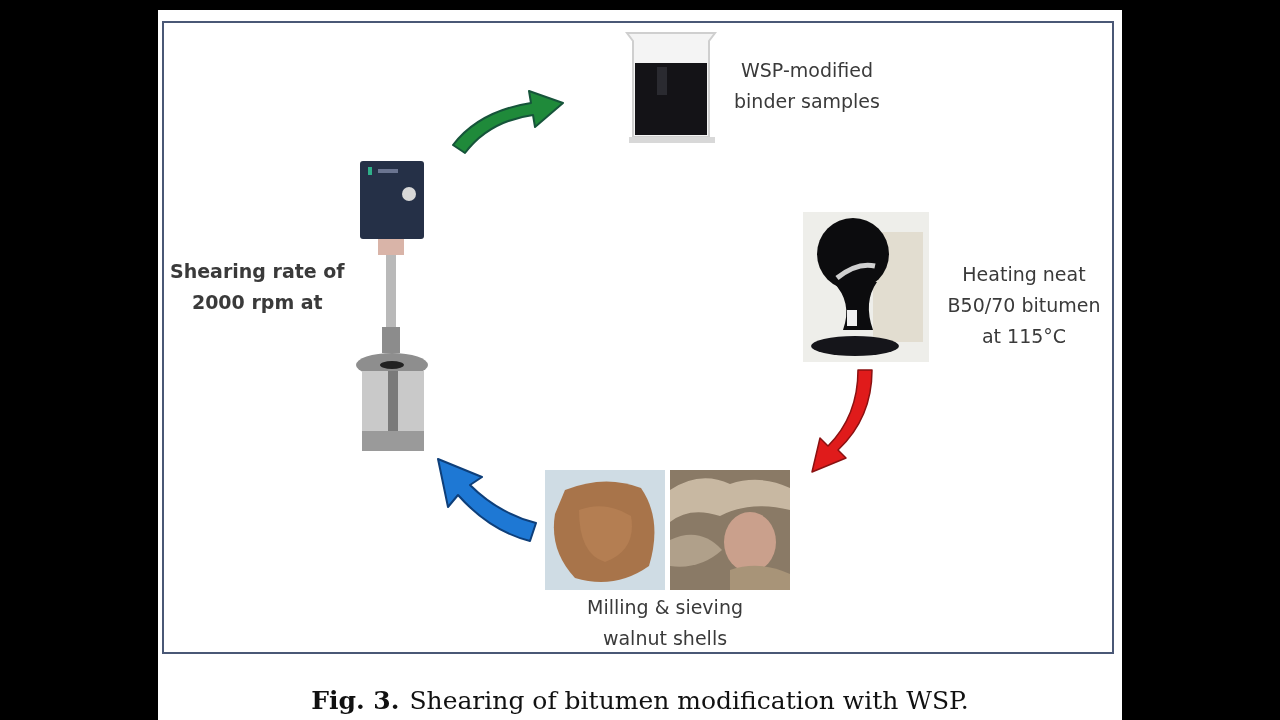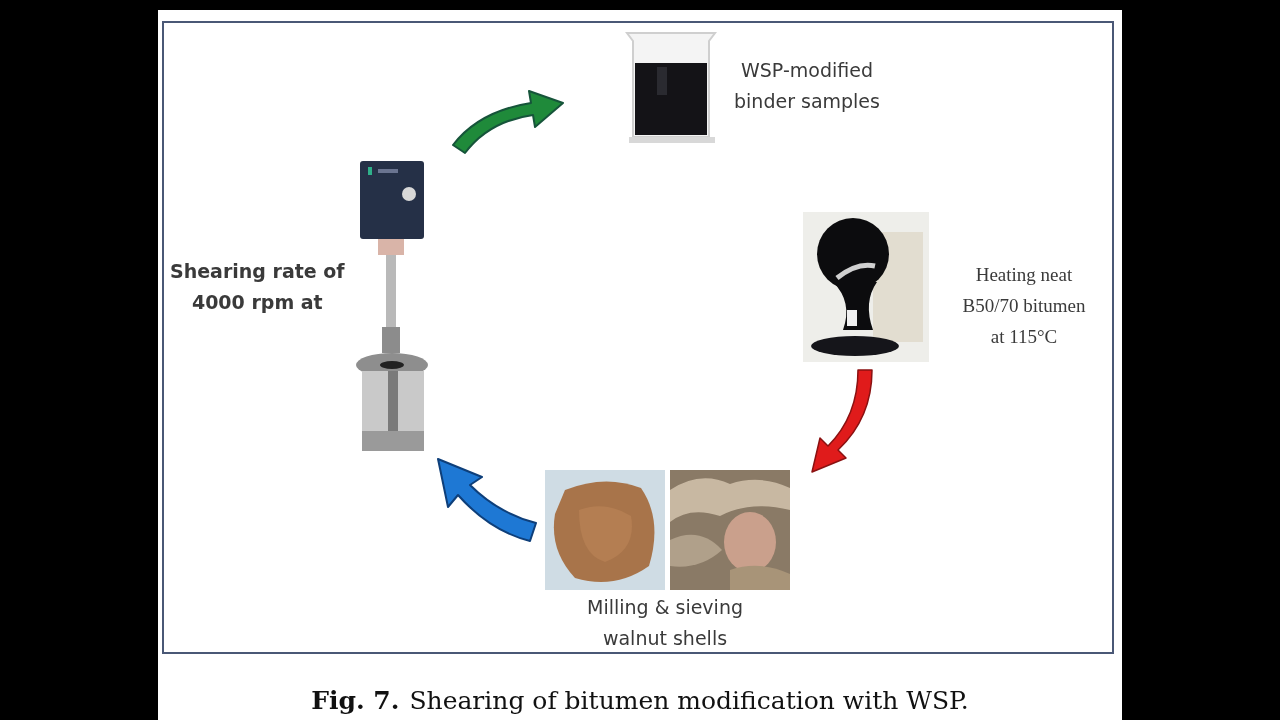--- a/index.html
+++ b/index.html
@@ -42,33 +42,33 @@
       <rect x="32" y="96" width="10" height="80" fill="#b9b9b9"></rect>
       <rect x="28" y="168" width="18" height="26" fill="#8c8c8c"></rect>
       <ellipse cx="38" cy="206" rx="36" ry="12" fill="#8e8e8e"></ellipse>
       <ellipse cx="38" cy="206" rx="12" ry="4" fill="#222"></ellipse>
       <rect x="8" y="212" width="62" height="80" fill="#c9c9c9"></rect>
       <rect x="34" y="212" width="10" height="80" fill="#7a7a7a"></rect>
       <rect x="8" y="272" width="62" height="20" fill="#9a9a9a"></rect>
     </svg>
     <div class="lbl" style="left:6px; top:233px;font-weight:bold;">
       <div>Shearing rate of</div>
-      <div>4000 rpm at</div>
+      <div>2000 rpm at</div>
     </div>
 
     <svg class="img" style="left:639px; top:189px;" width="126" height="150" viewBox="0 0 126 150">
       <rect x="0" y="0" width="126" height="150" fill="#eeeeea"></rect>
       <rect x="70" y="20" width="50" height="110" fill="#e2ddd0"></rect>
       <ellipse cx="50" cy="42" rx="36" ry="36" fill="#0c0c0e"></ellipse>
       <path d="M30 70 Q50 90 40 118 L70 118 Q60 90 74 70 Z" fill="#0c0c0e"></path>
       <rect x="44" y="98" width="10" height="16" fill="#f0f0f0"></rect>
       <path d="M34 66 Q54 50 72 54" stroke="#d0d0d0" stroke-width="5" fill="none"></path>
       <ellipse cx="52" cy="134" rx="44" ry="10" fill="#15151a"></ellipse>
     </svg>
-    <div class="lbl" style="left:770px; top:236px; width:180px;font-family:Liberation Serif, serif;">
+    <div class="lbl" style="left:770px; top:236px; width:180px;">
       <div>Heating neat</div>
       <div>B50/70 bitumen</div>
       <div>at 115°C</div>
     </div>
 
     <svg class="arrow" style="left:644px; top:345px;" width="70" height="110" viewBox="0 0 70 110">
       <path d="M50 2 L64 2 Q64 50 30 82 L38 90 L4 104 L12 70 L20 78 Q50 48 50 2 Z" fill="#e01b1b" stroke="#8a1111" stroke-width="1.5" stroke-linejoin="round"></path>
     </svg>
 
     <svg class="img" style="left:381px; top:447px;" width="120" height="120" viewBox="0 0 120 120">
@@ -87,15 +87,15 @@
       <div>Milling &amp; sieving</div>
       <div>walnut shells</div>
     </div>
 
     <svg class="arrow" style="left:266px; top:428px;" width="110" height="90" viewBox="0 0 110 90">
       <path d="M106 72 L100 90 Q60 80 28 44 L18 56 L8 8 L52 26 L40 34 Q68 62 106 72 Z" fill="#1e78d4" stroke="#0e3f7a" stroke-width="2" stroke-linejoin="round"></path>
     </svg>
   </div>
 
   <div id="caption">
-    <b>Fig. 7.</b><span>Shearing of bitumen modification with WSP.</span>
+    <b>Fig. 3.</b><span>Shearing of bitumen modification with WSP.</span>
   </div>
 </div>
 
 </body></html>

